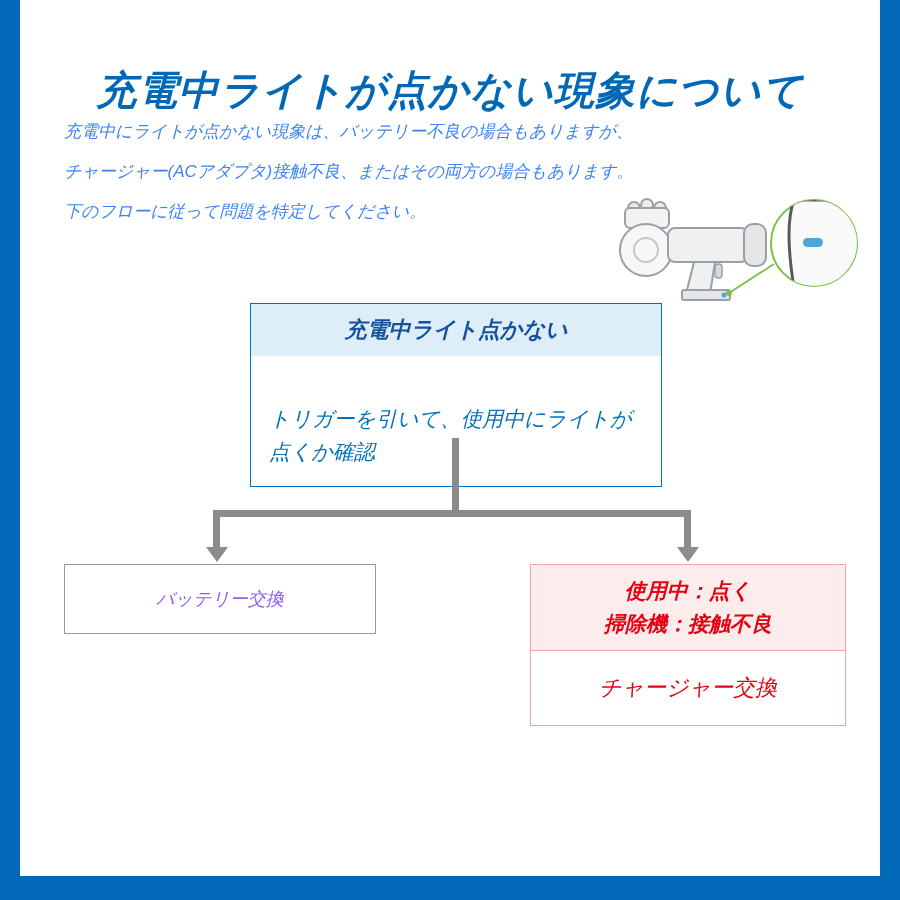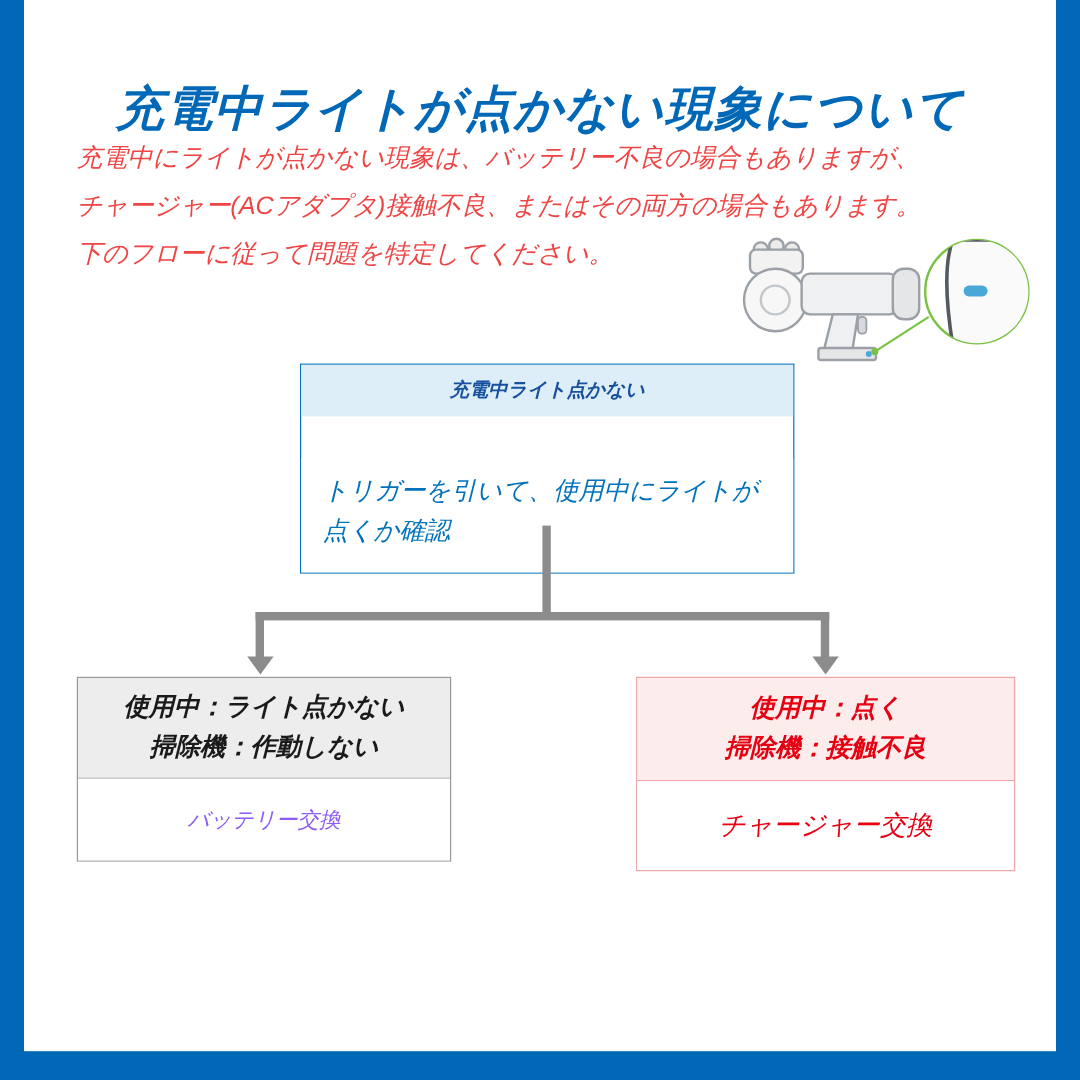--- a/index.html
+++ b/index.html
@@ -14,34 +14,34 @@
   .frame-right{right:0;}
   .frame-bottom{position:absolute;left:0;right:0;bottom:0;height:24px;background:var(--accent-blue,#0068b7);}
 
   .page-title{
     position:absolute;left:20px;right:20px;top:36px;
     text-align:center;font-size:40px;font-weight:bold;
     color:var(--accent-blue,#0068b7);letter-spacing:1px;
   }
   .intro{
     position:absolute;left:64px;top:112px;width:790px;
-    font-size:21px;color:#ef4444;line-height:40px;
+    font-size:17px;color:#3b82f6;line-height:40px;
   }
   .intro-line{white-space:nowrap;}
 
   
   .vacuum-wrap{position:absolute;left:598px;top:186px;width:262px;height:116px;}
 
   
   .flow-box{position:absolute;background:#ffffff;box-sizing:border-box;}
   .flow-box .hd{box-sizing:border-box;text-align:center;font-weight:bold;}
   .flow-box .bd{box-sizing:border-box;background:#ffffff;}
 
   .root-box{left:250px;top:303px;width:412px;border:1px solid var(--flow-blue,#0072bc);}
-  .root-box .hd{background:#ddeef8;color:var(--header-navy,#17509e);font-size:16px;padding:11px 8px;}
+  .root-box .hd{background:#ddeef8;color:var(--header-navy,#17509e);font-size:22px;padding:11px 8px;}
   .root-box .bd{color:var(--flow-blue,#0072bc);font-size:21px;line-height:1.55;padding:12px 18px 18px 18px;text-align:left;margin-top:35px;}
 
   .left-box{left:64px;top:564px;width:312px;border:1px solid #999999;}
   .left-box .hd{background:#ededed;color:#1a1a1a;font-size:21px;line-height:1.55;padding:9px 6px;border-bottom:1px solid #bbbbbb;}
   .left-box .bd{color:#8b5cf6;font-size:18px;text-align:center;padding:22px 6px;}
 
   .right-box{left:530px;top:564px;width:316px;border:1px solid var(--pink-border,#eba7a7);}
   .right-box .hd{background:#fdecec;color:var(--alert-red,#e50012);font-size:21px;line-height:1.55;padding:10px 6px;border-bottom:1px solid var(--pink-border,#eba7a7);}
   .right-box .bd{color:var(--alert-red,#e50012);font-size:22px;text-align:center;padding:22px 6px;}
 
@@ -118,24 +118,20 @@
   </div>
 
   <div class="conn conn-root-stem"></div>
   <div class="conn conn-horizontal"></div>
   <div class="conn conn-left-stem"></div>
   <div class="conn conn-right-stem"></div>
   <div class="arrow-down arrow-left"></div>
   <div class="arrow-down arrow-right"></div>
 
   <div class="flow-box left-box">
-    <div class="hd">
-      <div>使用中：ライト点かない</div>
-      <div>掃除機：作動しない</div>
-    </div>
     <div class="bd">バッテリー交換</div>
   </div>
 
   <div class="flow-box right-box">
     <div class="hd">
       <div>使用中：点く</div>
       <div>掃除機：接触不良</div>
     </div>
     <div class="bd">チャージャー交換</div>
   </div>

